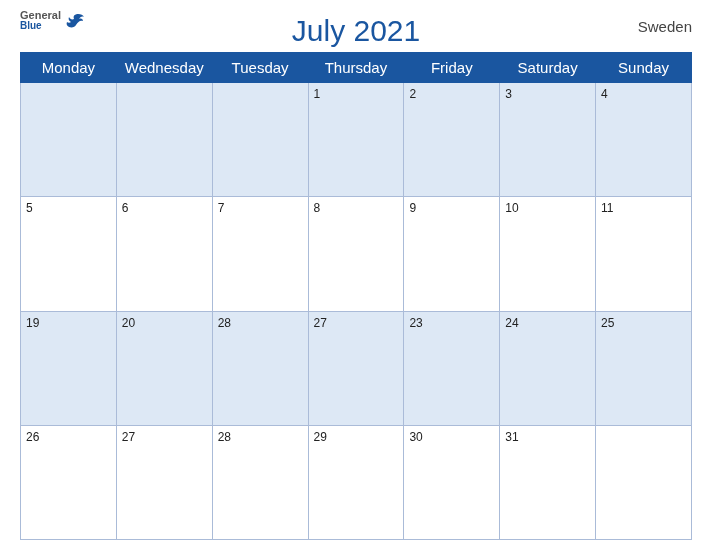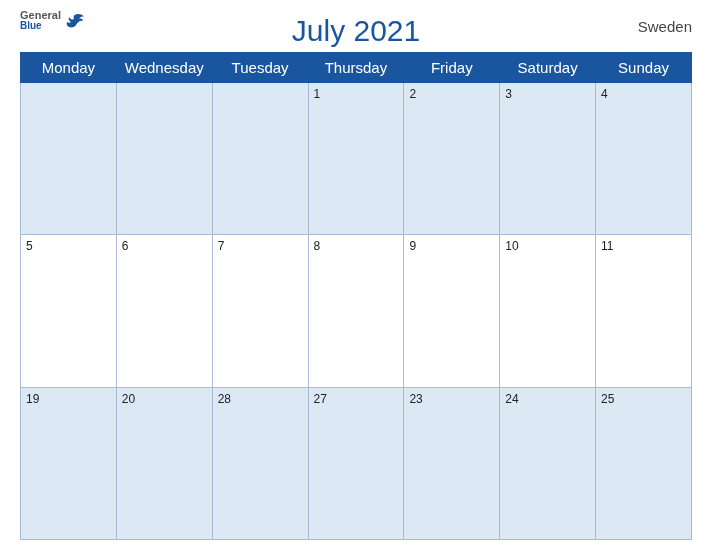--- a/index.html
+++ b/index.html
@@ -169,14 +169,23 @@
       </tr>
       <tr>
         <td><span class="day-num">19</span></td>
         <td><span class="day-num">20</span></td>
         <td><span class="day-num">28</span></td>
         <td><span class="day-num">27</span></td>
         <td><span class="day-num">23</span></td>
         <td><span class="day-num">24</span></td>
         <td><span class="day-num">25</span></td>
       </tr>
+      <tr>
+        <td><span class="day-num">26</span></td>
+        <td><span class="day-num">27</span></td>
+        <td><span class="day-num">28</span></td>
+        <td><span class="day-num">29</span></td>
+        <td><span class="day-num">30</span></td>
+        <td><span class="day-num">31</span></td>
+        <td></td>
+      </tr>
     </tbody>
 </table>
 
 </body></html>

